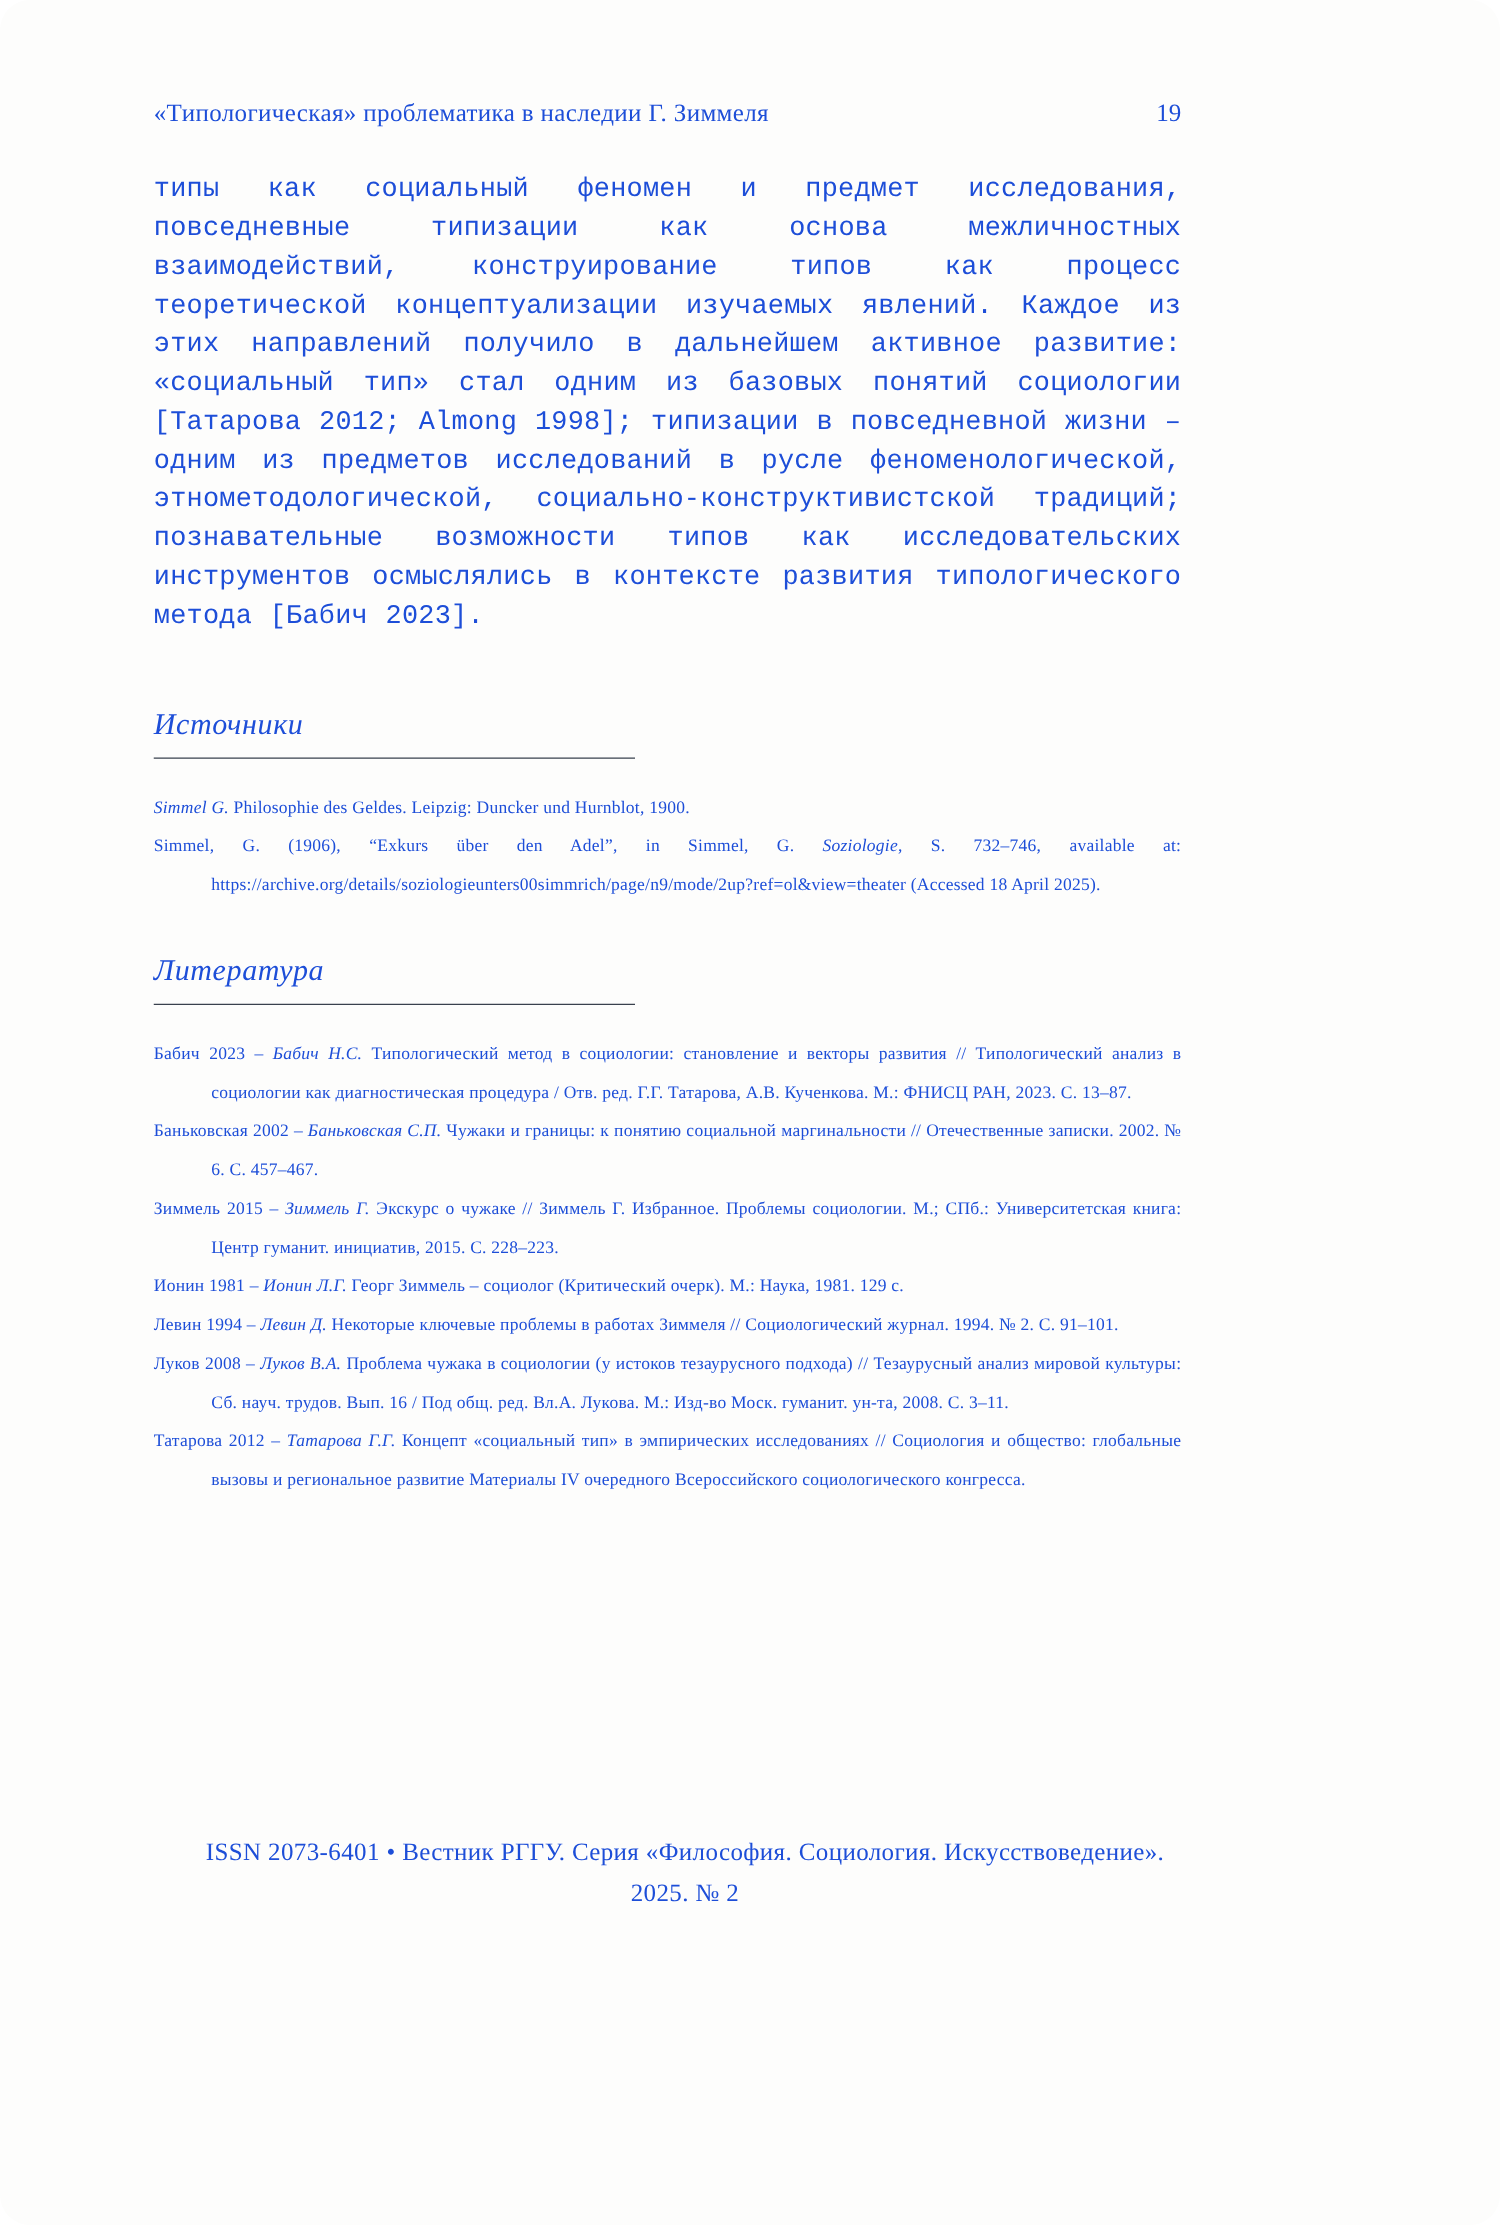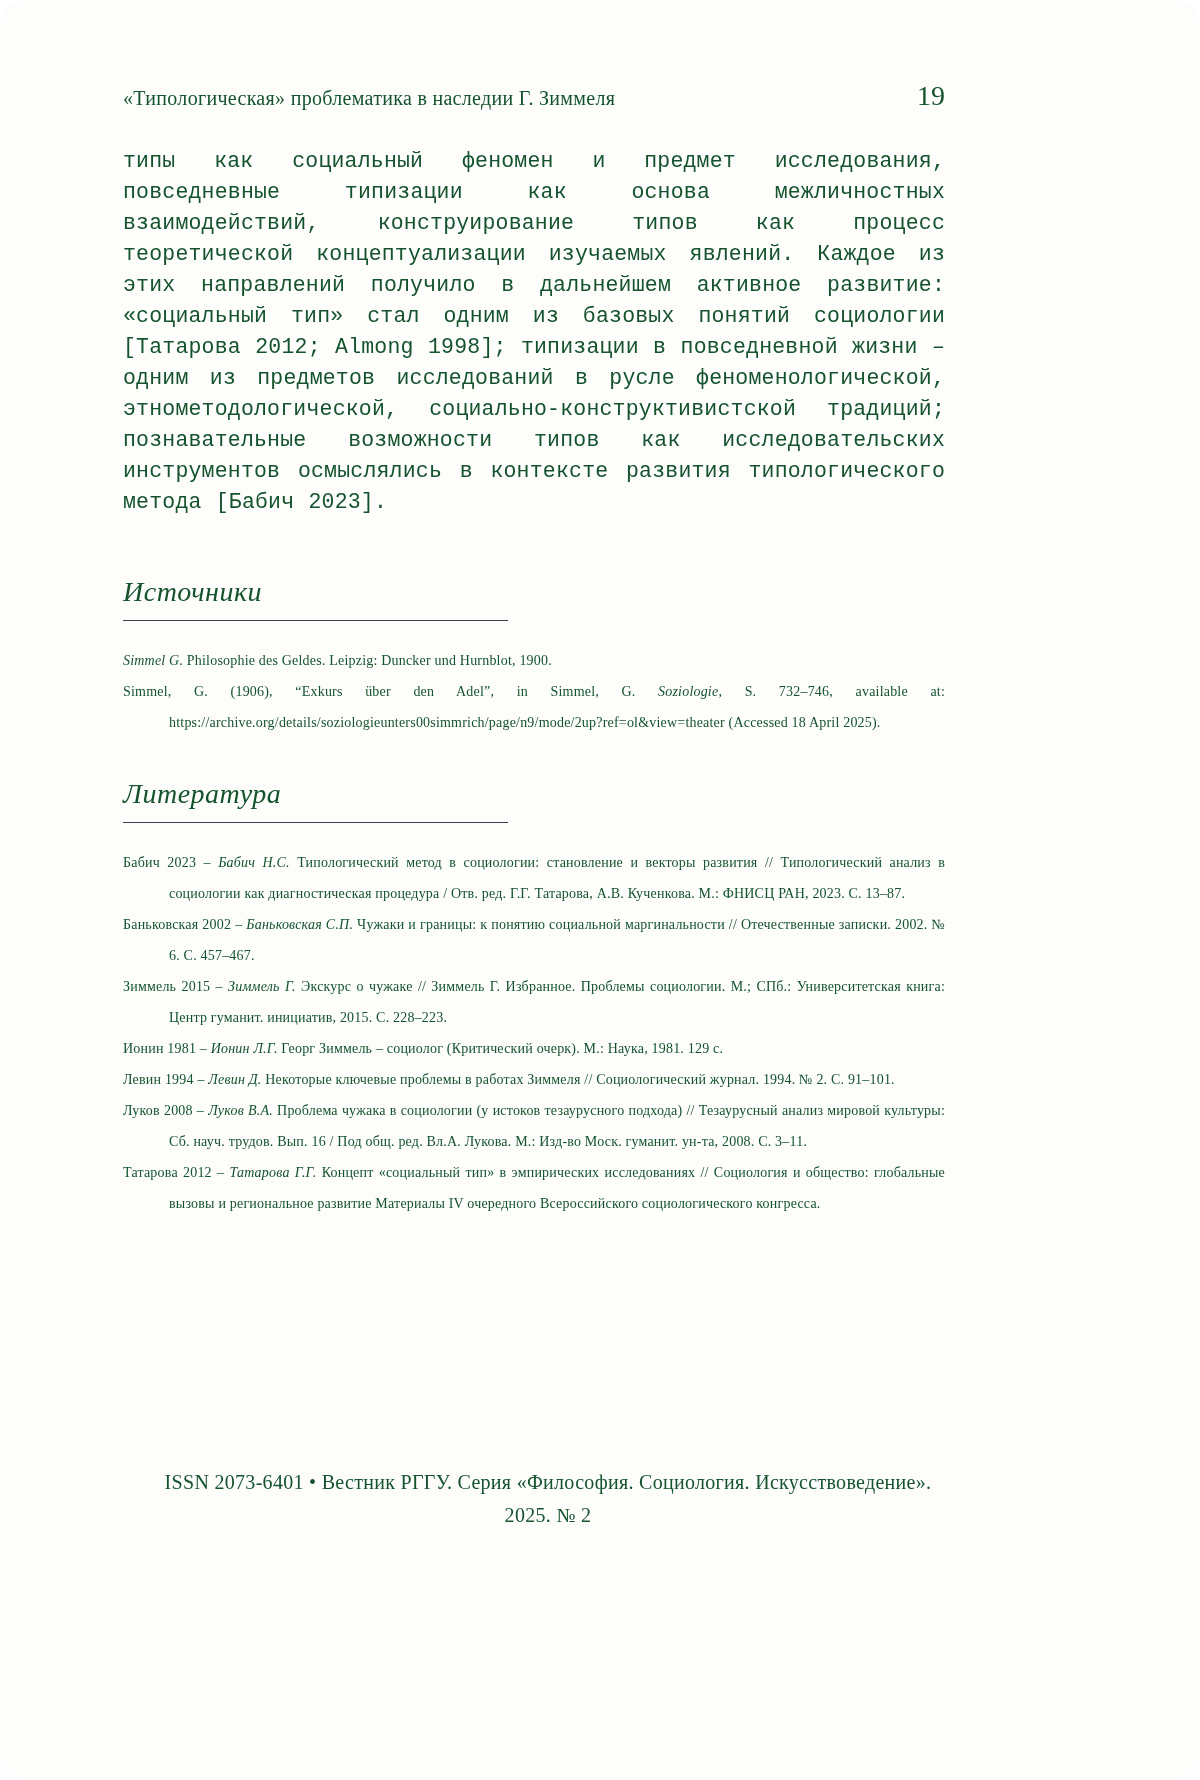--- a/index.html
+++ b/index.html
@@ -8,59 +8,59 @@
     background: #ffffff;
     font-family: "Liberation Serif", "DejaVu Serif", serif;
   }
 
   .page {
     position: relative;
     width: 1200px;
     height: 1780px;
     margin: 0 auto;
     background: #fdfdfc;
-    color: #14532d;
+    color: #1d4ed8;
     padding: 80px 255px 0 123px;
     overflow: hidden;
     border-radius: 24px;
   }
 
   
   .running-head {
     display: flex;
     justify-content: space-between;
     align-items: baseline;
     margin-bottom: 34px;
   }
   .running-title {
     font-size: 20px;
     letter-spacing: 0.3px;
   }
   .page-number {
-    font-size: 28px;
+    font-size: 20px;
     margin-left: 32px;
   }
 
   
   .body-paragraph {
     font-size: 21.5px;
     line-height: 31px;
     text-align: justify;
     letter-spacing: 0.2px;
     word-spacing: 1px;
     hyphens: auto;
     font-family: Liberation Mono, monospace;
   }
 
   
   .refs-section { margin-top: 58px; }
   .refs-section + .refs-section { margin-top: 40px; }
 
   .section-heading {
-    font-size: 28px;
+    font-size: 24px;
     font-weight: normal;
     font-style: italic;
     letter-spacing: 0.5px;
     width: 385px;
     padding-bottom: 12px;
     border-bottom: 1.5px solid #39414d;
   }
 
   .ref-list { margin-top: 24px; }
 

